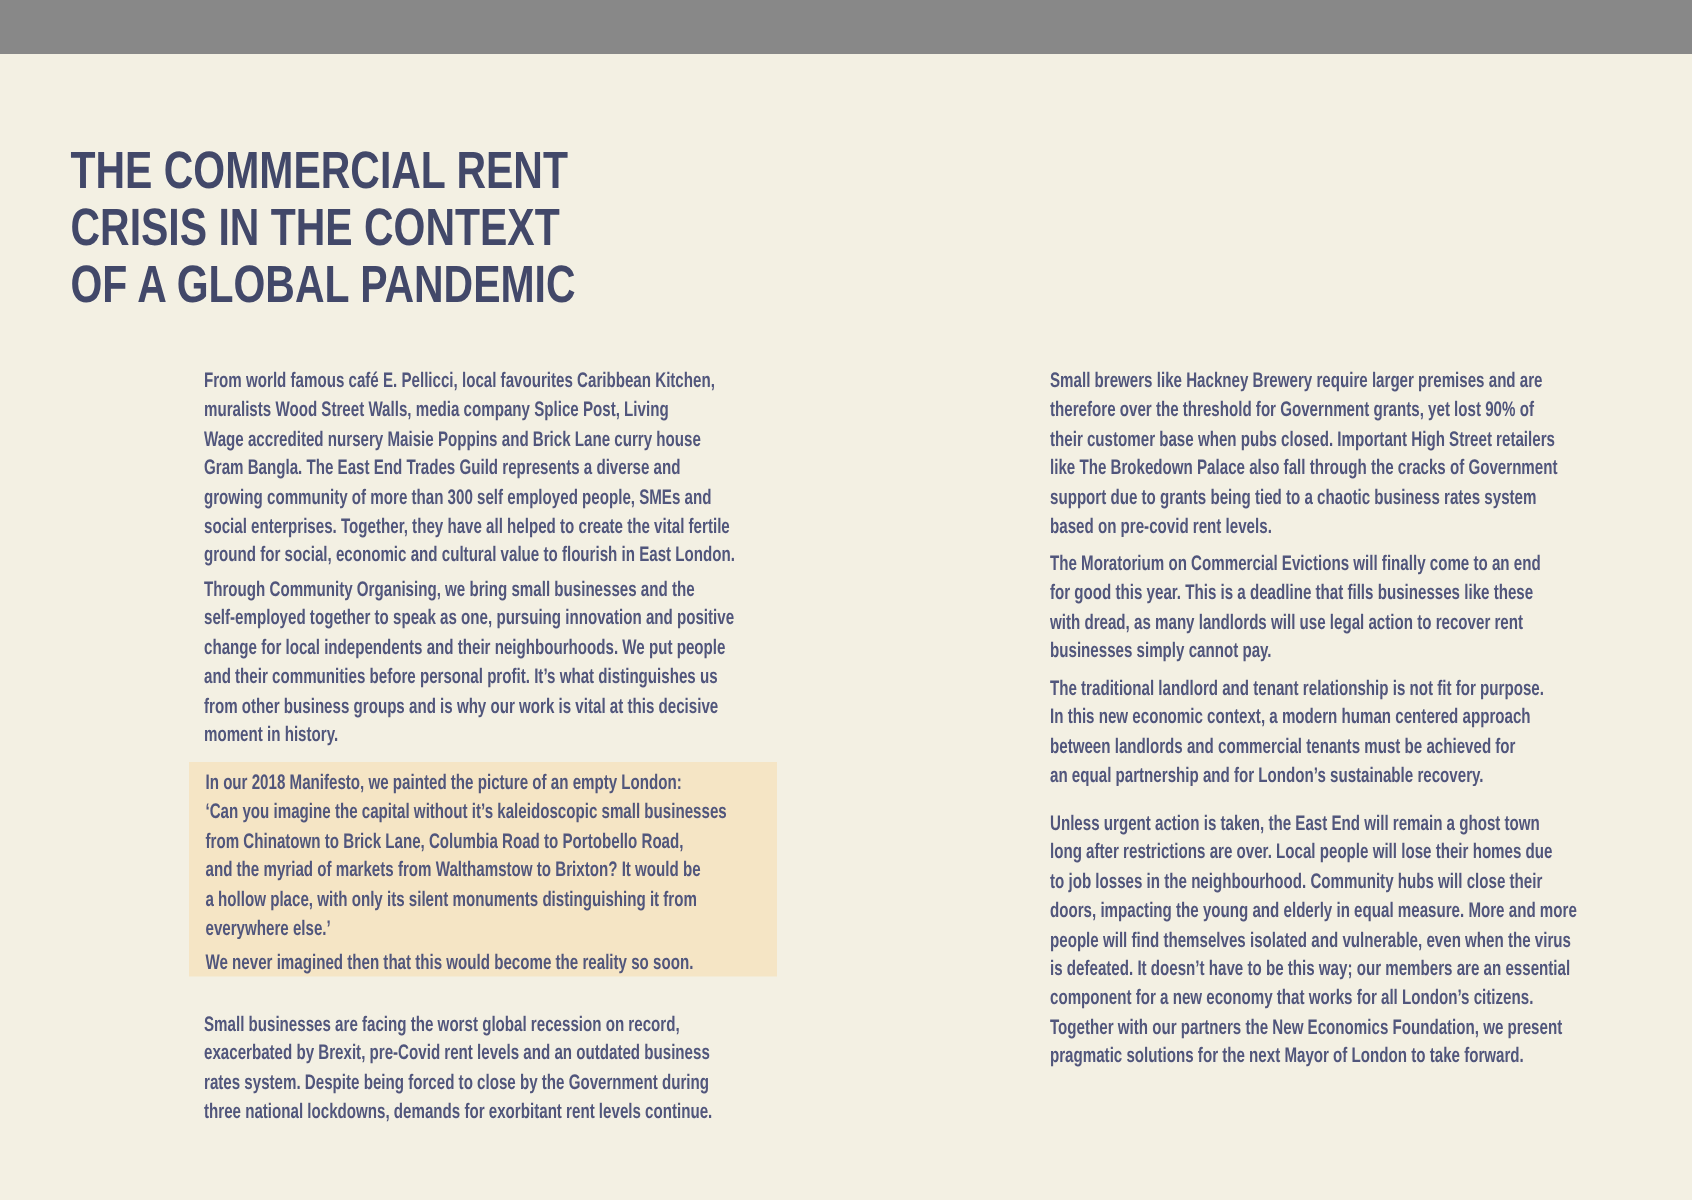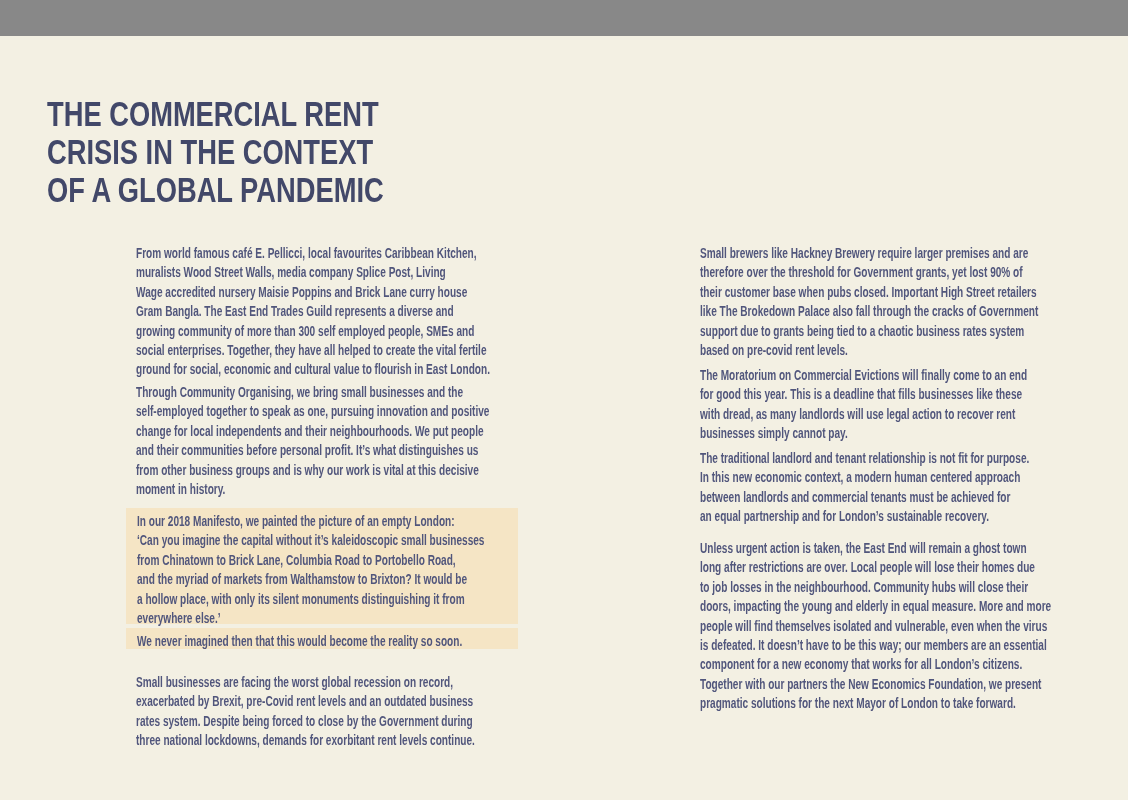--- a/index.html
+++ b/index.html
@@ -53,21 +53,21 @@
   .rp2 { top: 330px; }
   .rp3 { top: 413px; }
   .rp4 { top: 503px; }
 
   .highlight-box {
     position: absolute;
     left: 126px;
     width: 392px;
     background: var(--highlight_color, #f5e5c5);
   }
-  .hl1 { top: 472px; height: 116px; }
+  .hl1 { top: 472px; height: 143px; }
   .hl2 { top: 592px; height: 21px; }
   .highlight-box .body-text {
     position: relative;
     left: 11px;
     top: 4px;
     width: 535px;
   }
 </style>
 </head>
 <body>

